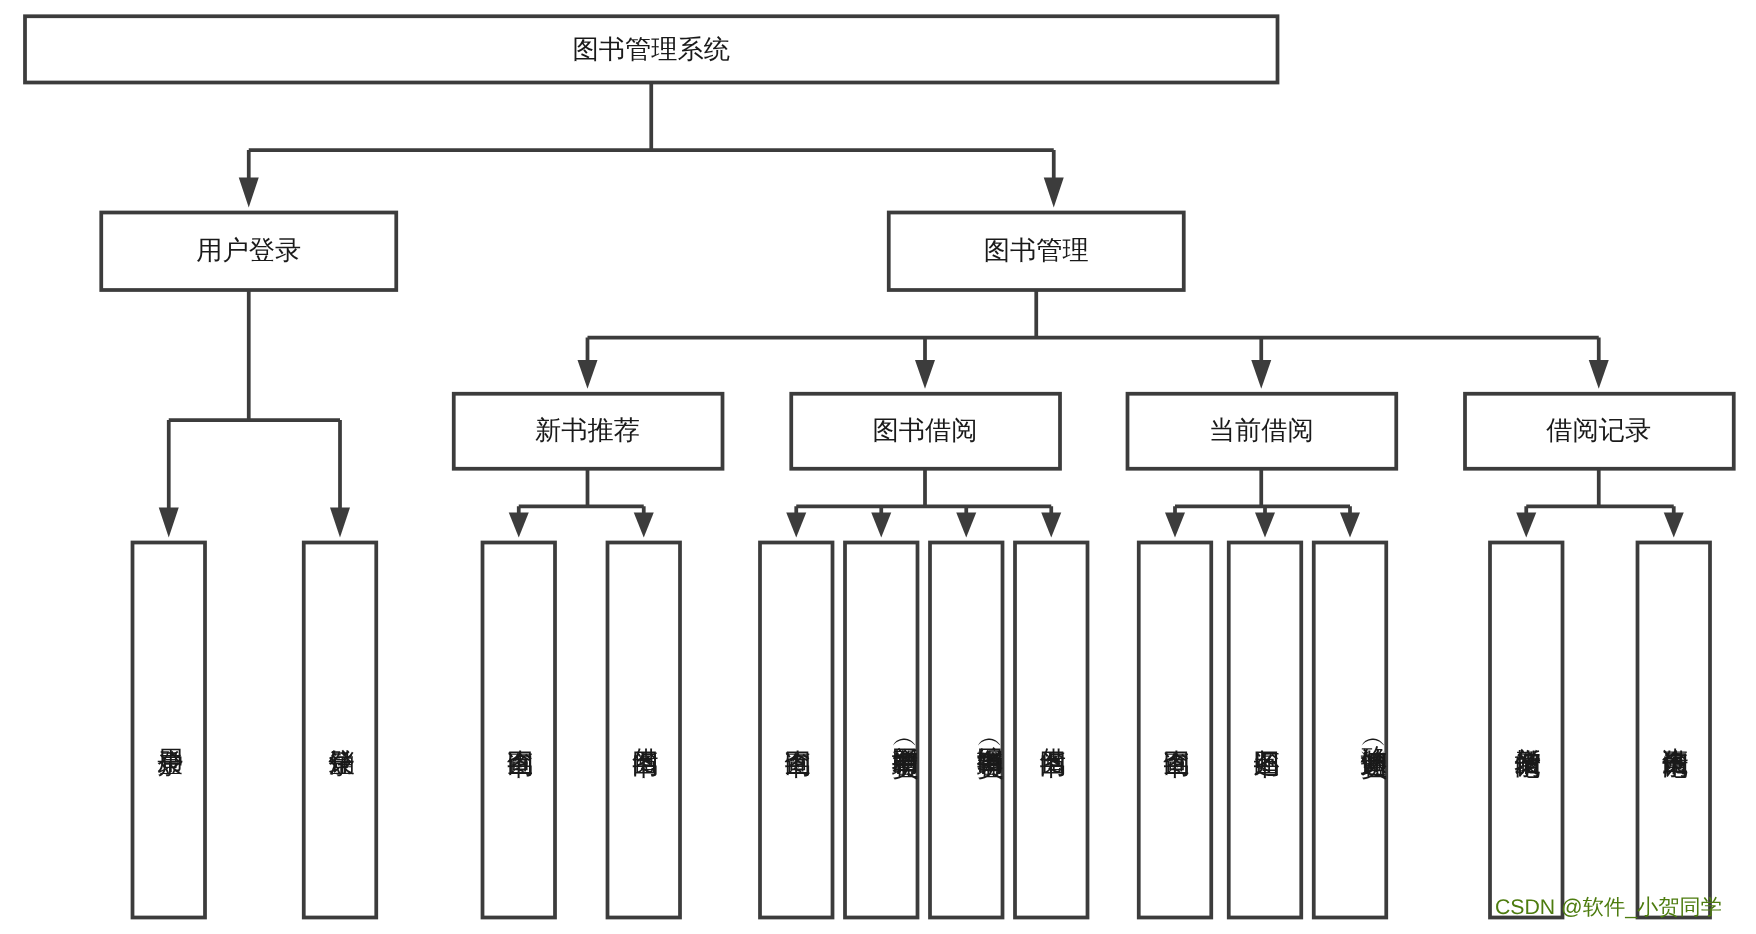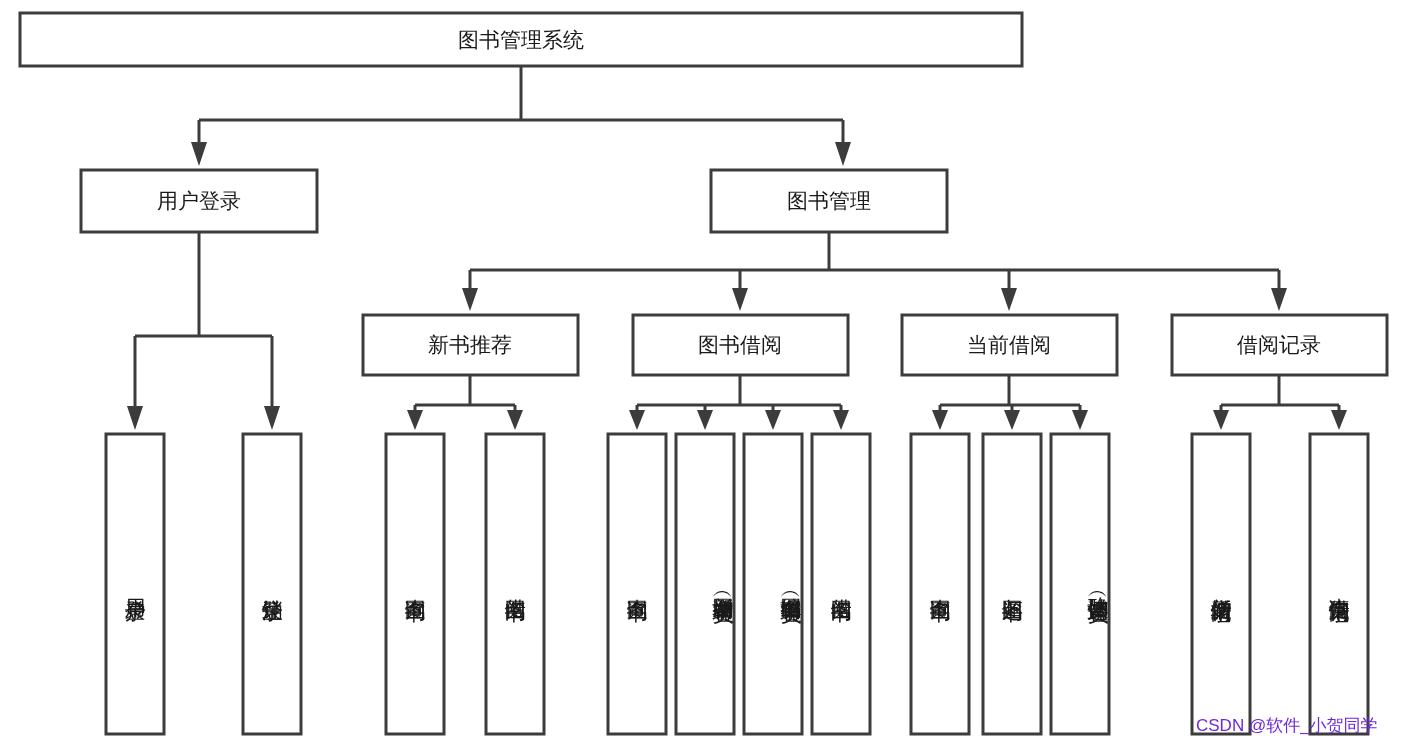--- a/index.html
+++ b/index.html
@@ -61,21 +61,21 @@
     letter-spacing: 1px;
     white-space: nowrap;
     pointer-events: none;
   }
   .watermark {
     position: absolute;
     left: 1196px;
     top: 714px;
     font-family: "Liberation Sans", "DejaVu Sans", sans-serif;
     font-size: 17px;
-    color: #6d28d9;
+    color: #4d7c0f;
     white-space: nowrap;
   }
 </style>
 </head>
 <body>
 
 <div id="diagram-root">
 
   <svg class="tree" viewBox="0 0 1405 747">
     <defs></defs>

